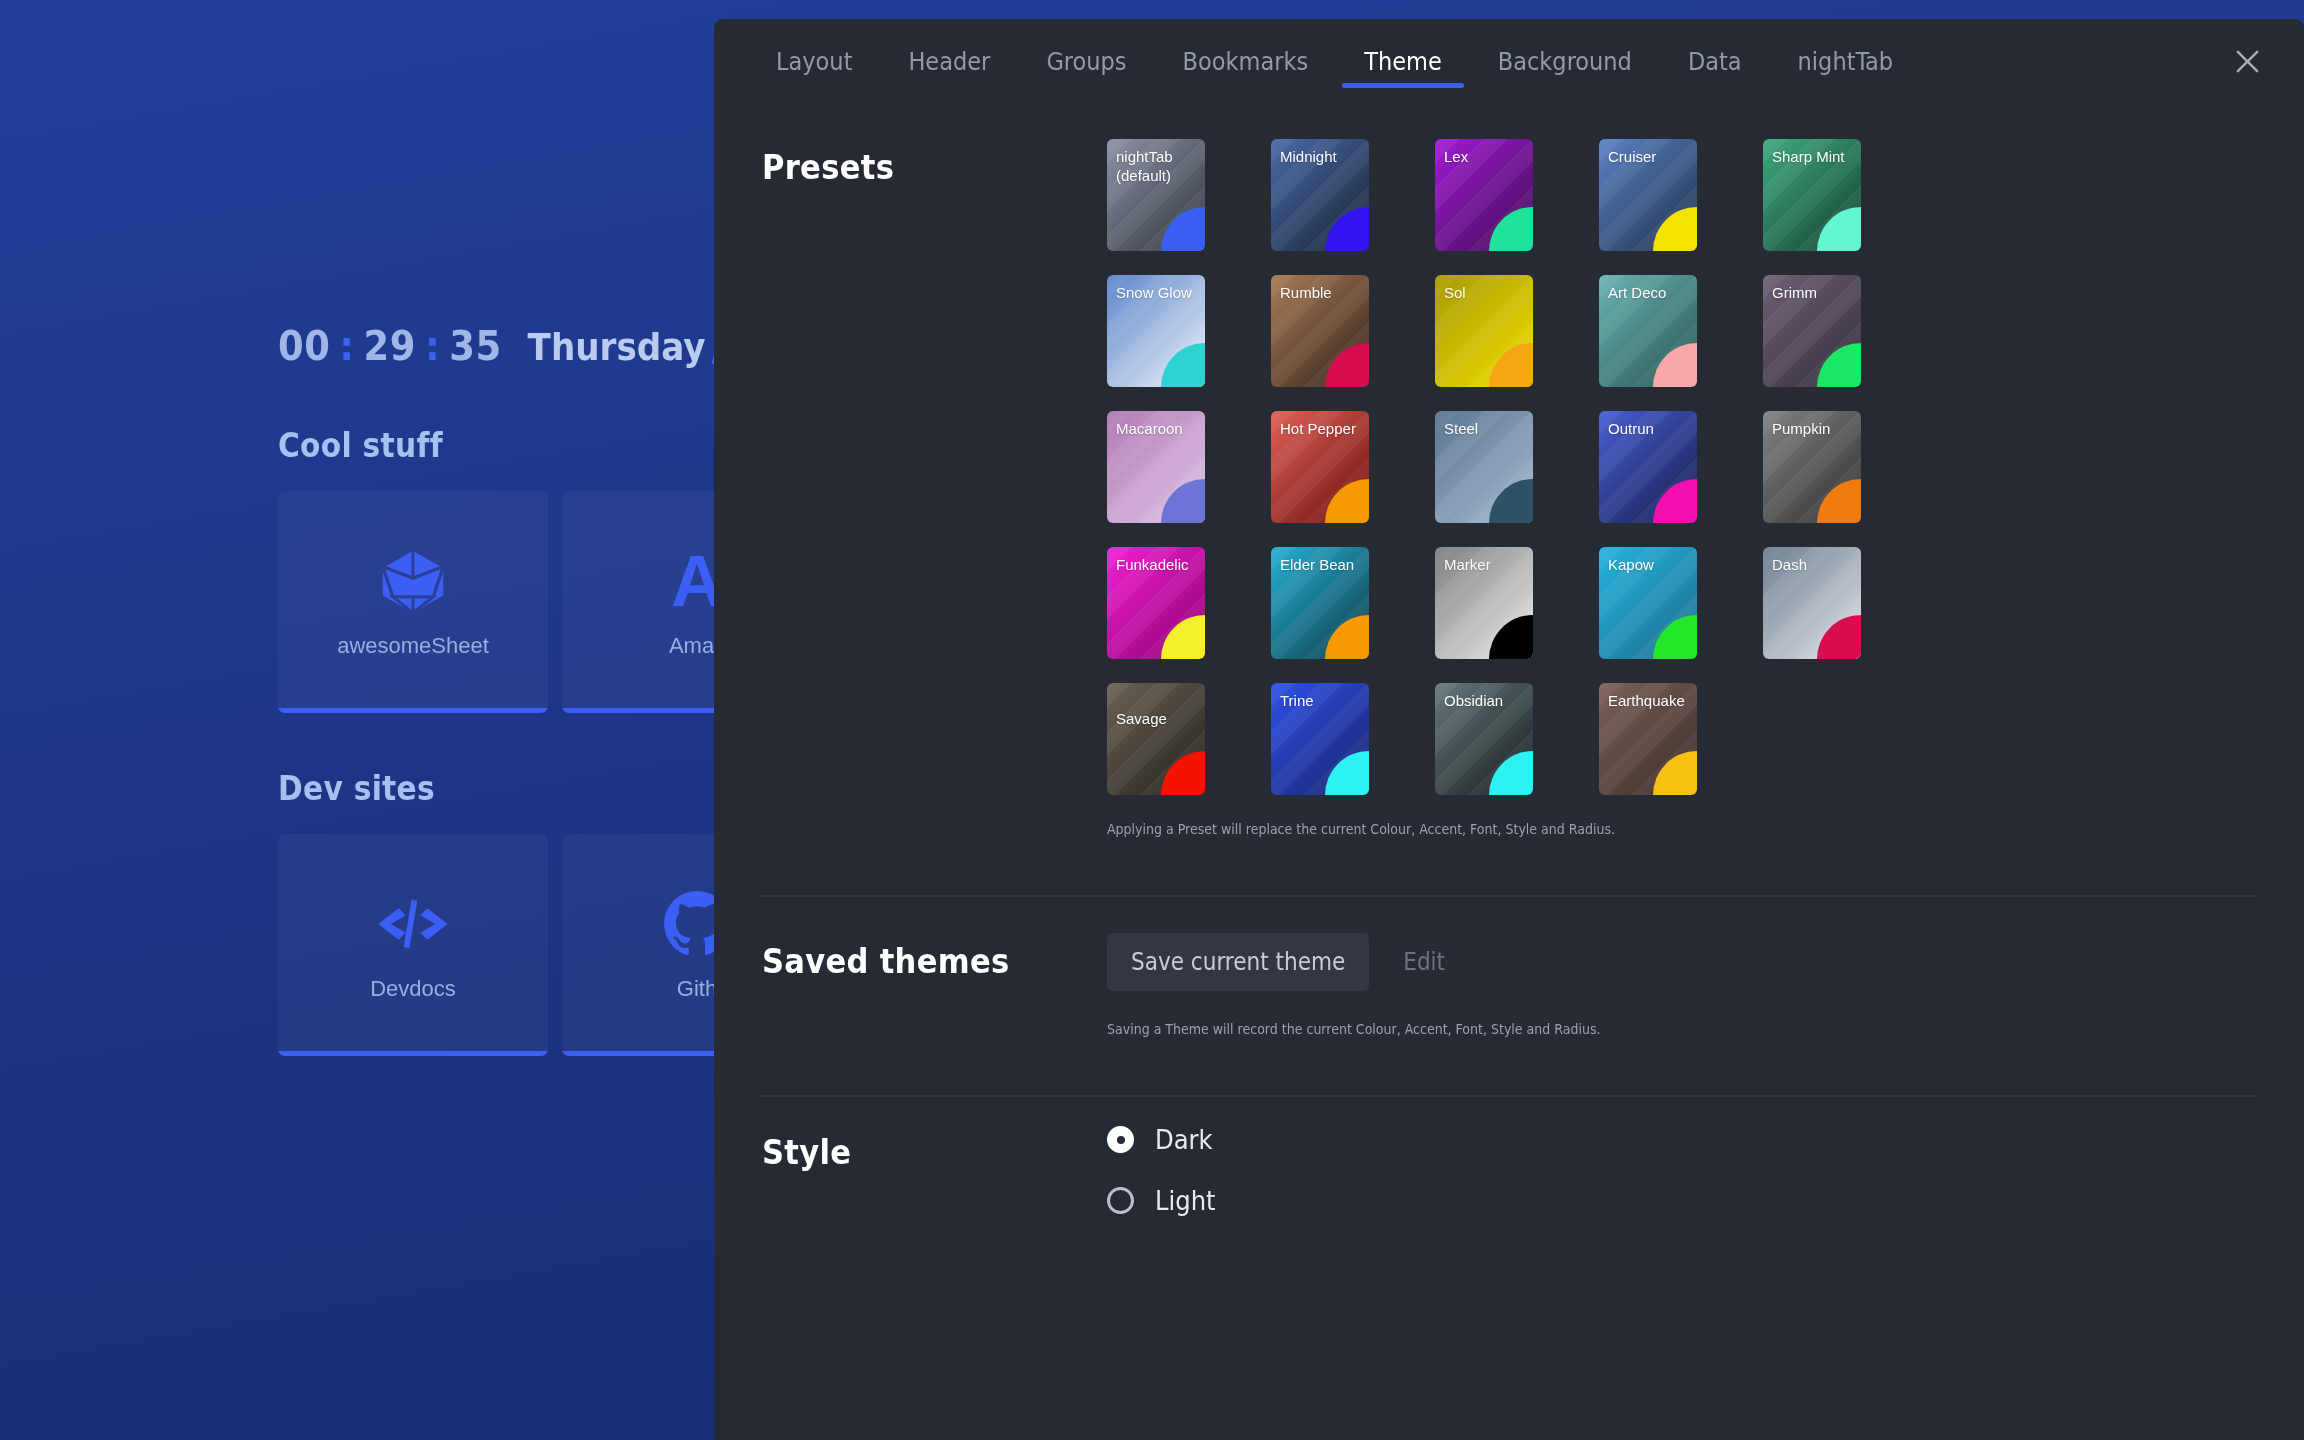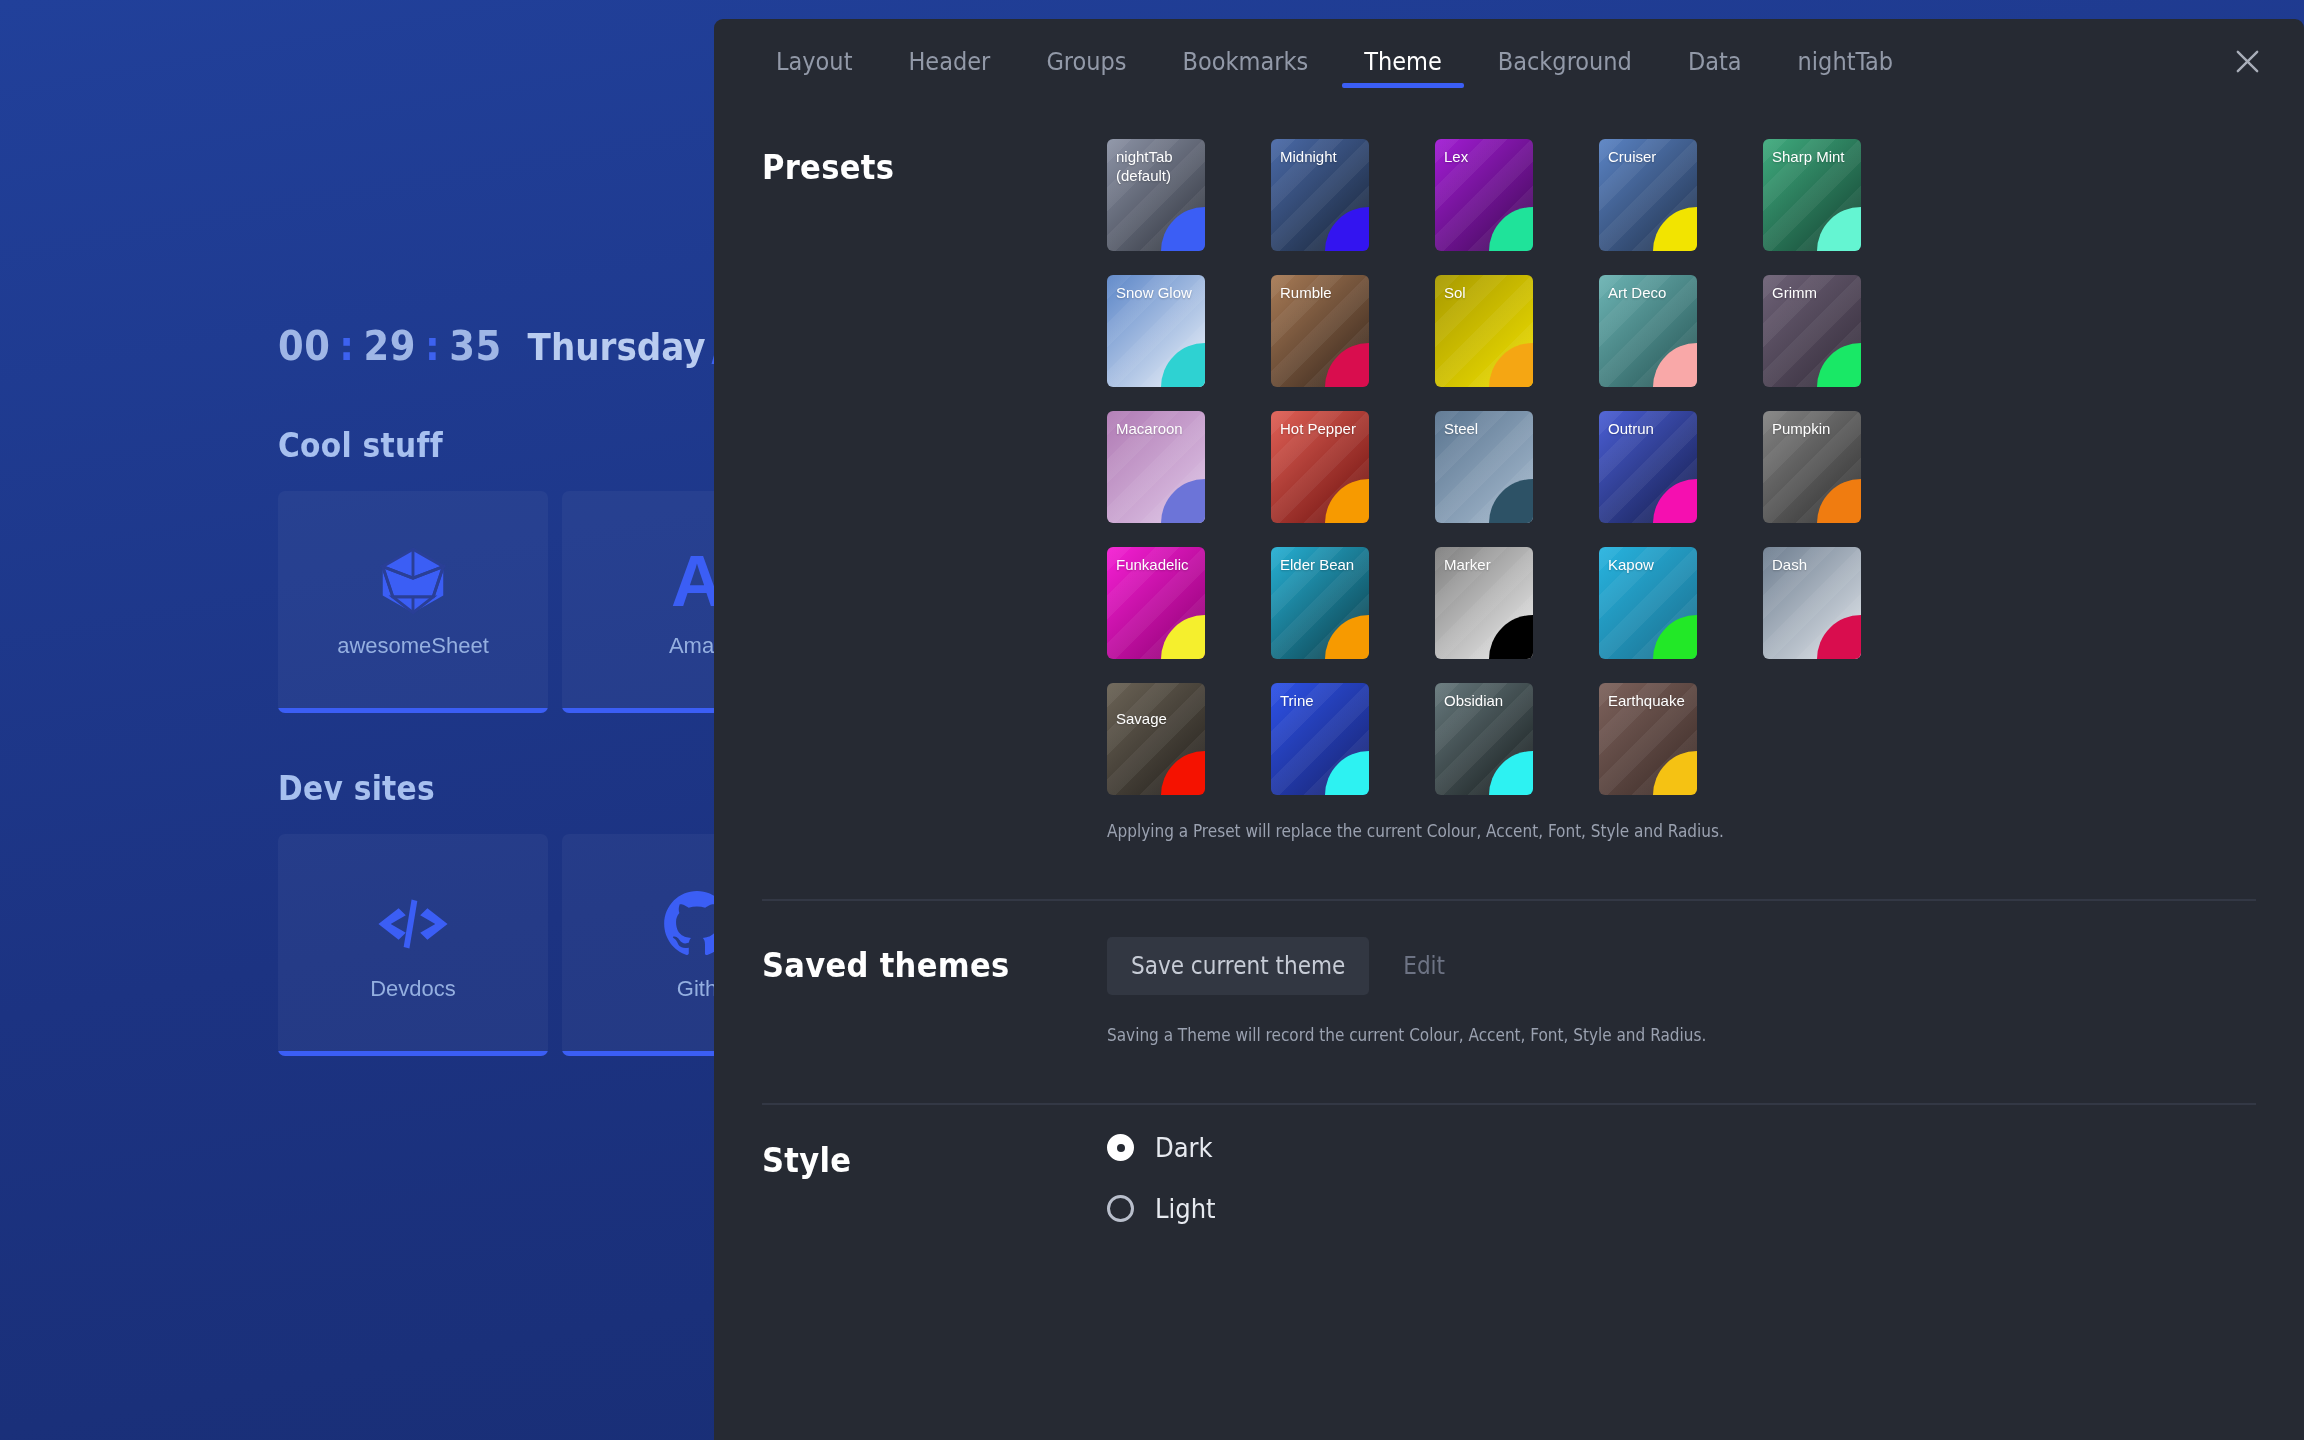--- a/index.html
+++ b/index.html
@@ -190,21 +190,21 @@
     font-weight: bold;
     color: #ffffff;
     padding-top: 8px;
     letter-spacing: 0.3px;
   }
   .section-content { flex: 1 1 auto; }
 
   .hint {
     font-family: "DejaVu Sans Condensed", "Liberation Sans Narrow", "Liberation Sans", sans-serif;
     font-stretch: condensed;
-    font-size: 17px;
+    font-size: 14px;
     color: #9aa1b0;
   }
 
   
   #preset-grid {
     display: grid;
     grid-template-columns: repeat(5, 98px);
     gap: 24px 66px;
     margin-bottom: 26px;
   }

